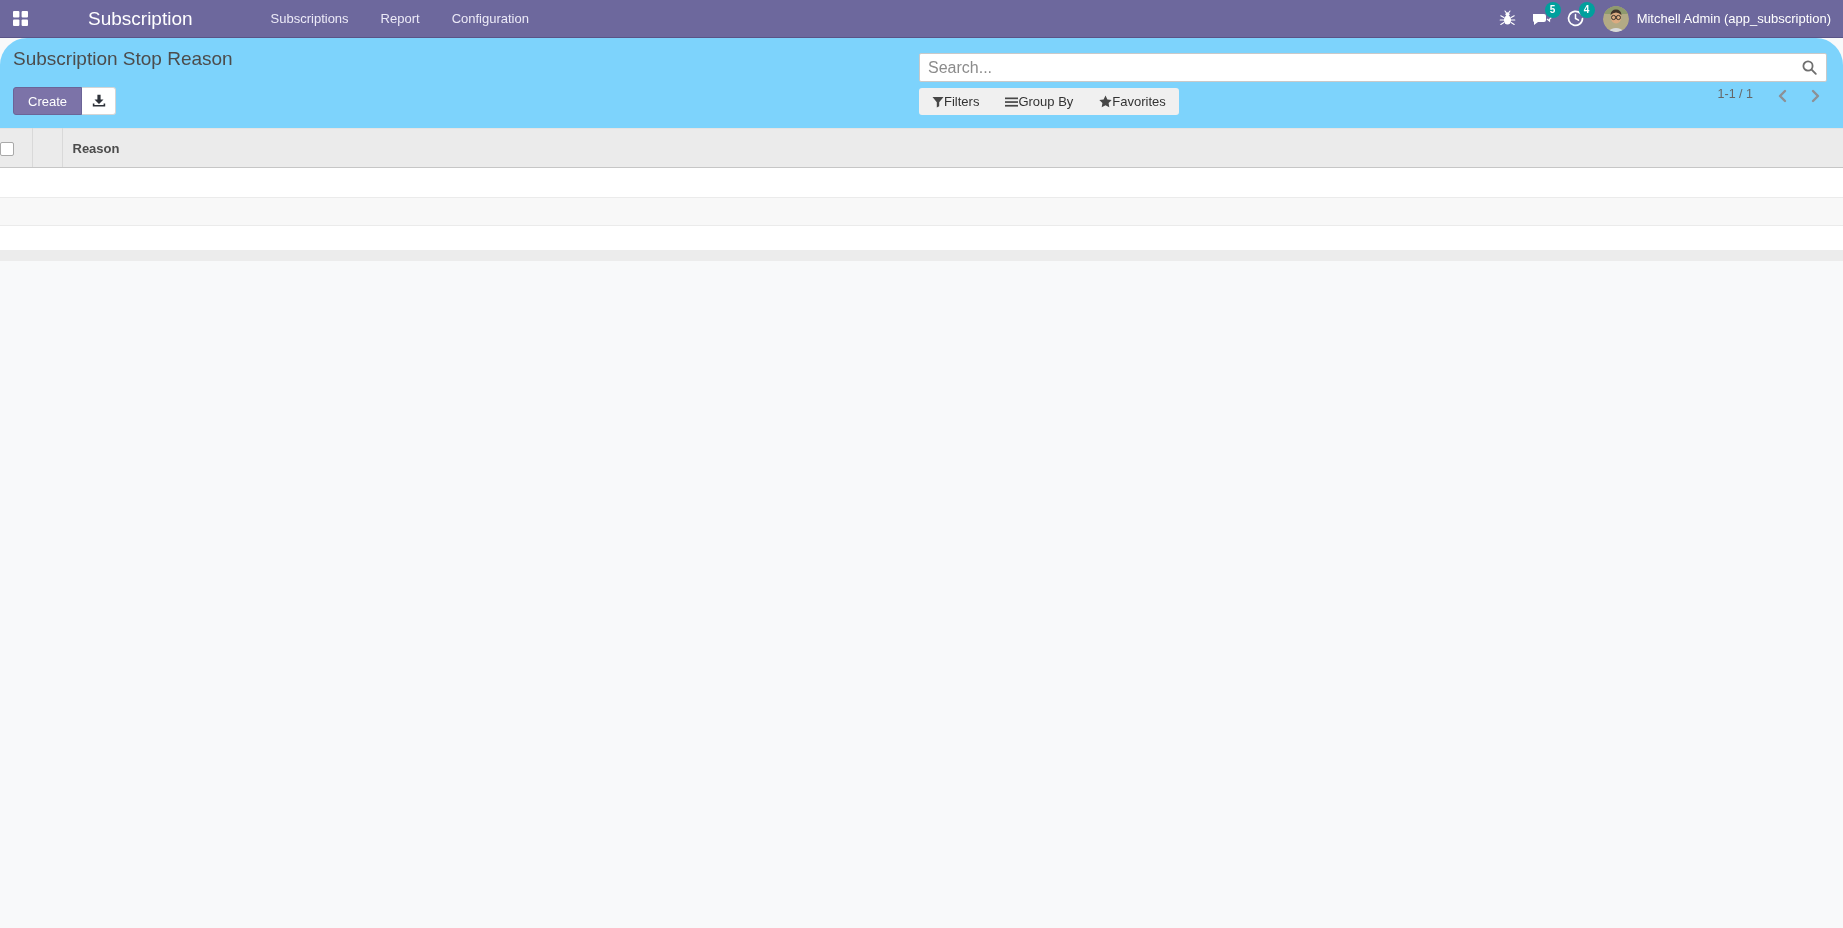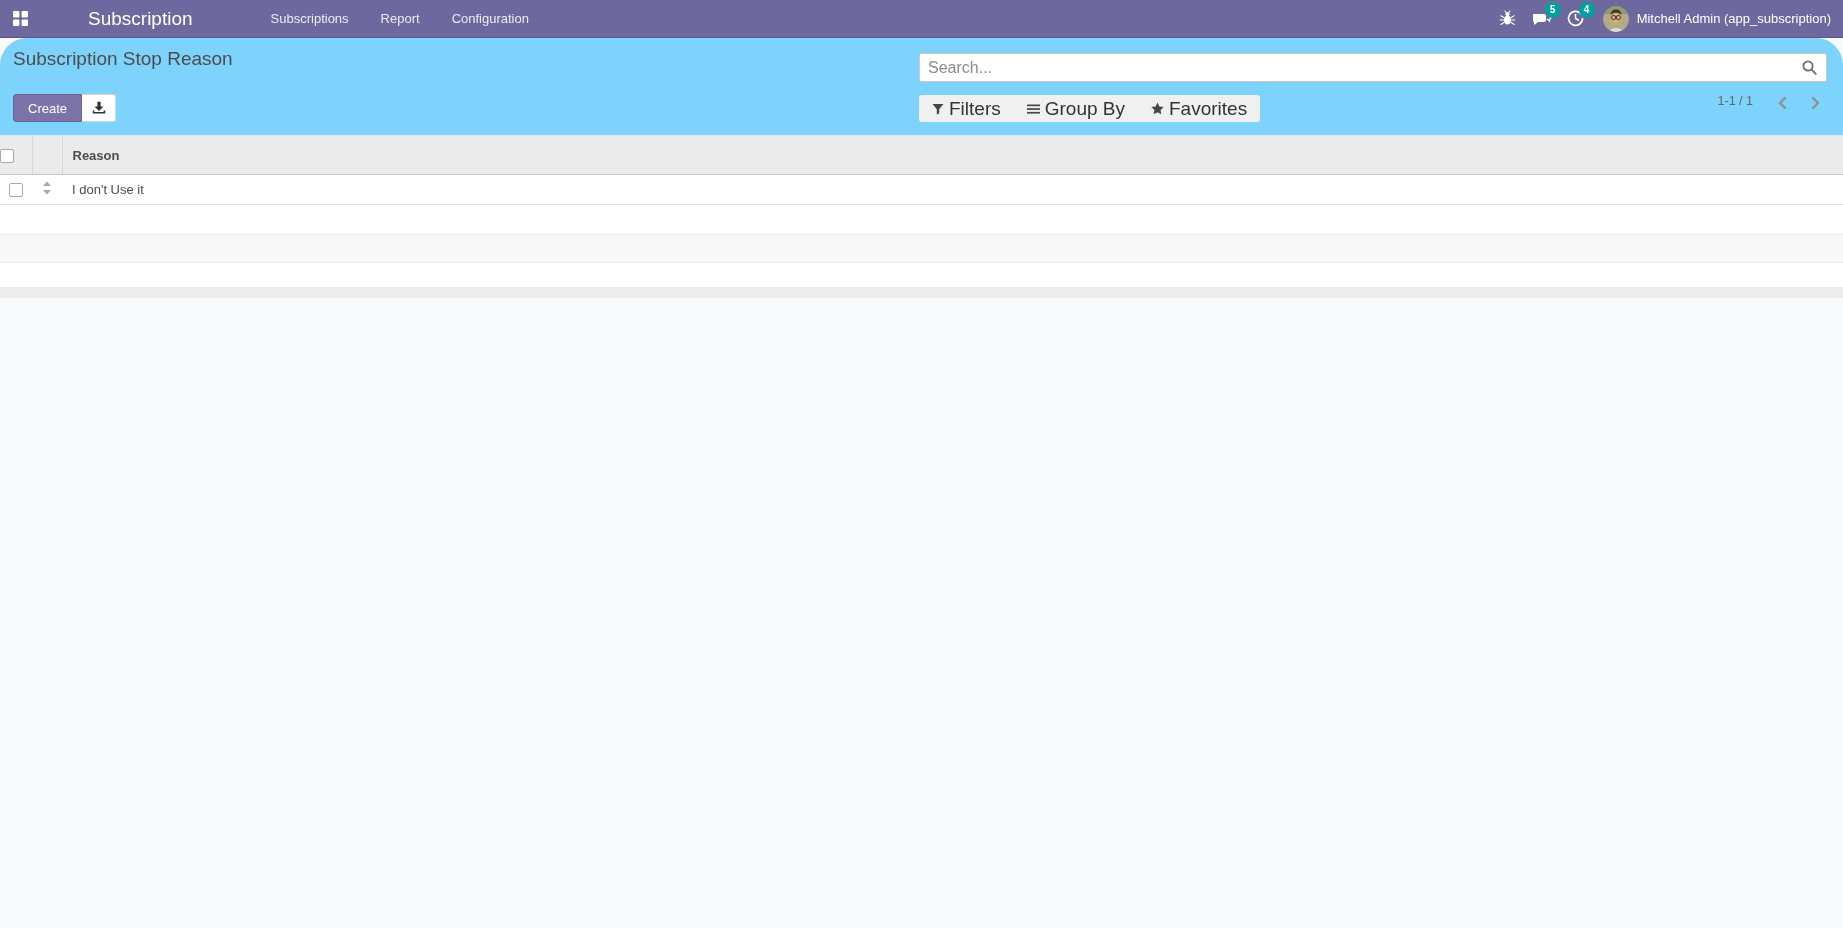--- a/index.html
+++ b/index.html
@@ -74,21 +74,21 @@
     width: 100%; height: 29px;
     border: 1px solid #c9c9c9; border-radius: 2px;
     padding: 0 32px 0 8px; font-size: 16px;
     font-family: "Liberation Sans", sans-serif;
     color: #4c4c4c; outline: none;
   }
   .searchbox input::placeholder { color: #8b8b8b; }
   .search-glyph {
     position: absolute; right: 9px; top: 6px; cursor: pointer;
   }
-  .cp-row2 { margin-top: 12px; align-items: flex-start; }
+  .cp-row2 { margin-top: 5px; align-items: flex-start; }
   .btn-group { display: flex; }
   .btn-create {
     height: 28px; padding: 0 14px;
     background: #7c73a8; border: 1px solid #6b6497;
     border-radius: 3px 0 0 3px;
     color: #fff; font-size: 13px; font-family: "Liberation Sans", sans-serif;
     cursor: pointer;
   }
   .btn-export {
     height: 28px; width: 34px;
@@ -98,22 +98,22 @@
     cursor: pointer;
   }
   .rh2 { display: flex; align-items: flex-start; }
   .filter-bar {
     margin-top: 1px;
     background: #f0f0f0; border-radius: 3px;
     height: 27px; padding: 0 13px;
     display: flex; align-items: center; gap: 26px;
   }
   .filter-btn {
-    display: flex; align-items: center; gap: 5px;
-    font-size: 19px; color: #333; cursor: pointer; white-space: nowrap;
+    display: flex; align-items: center; 
+    font-size: 13px; color: #333; cursor: pointer; white-space: nowrap;
   }
   .pager {
     margin-left: auto; display: flex; align-items: flex-start;
     height: 28px; gap: 10px;
   }
   .pager-value { font-size: 12.5px; color: #666; margin-right: 8px; white-space: nowrap; }
   .pager-arrow { cursor: pointer; padding: 2px 6px; display: flex; align-items: center; }
 
   
   .list-table {
@@ -298,34 +298,20 @@
     <thead>
       <tr>
         <th class="cell-center sep">
           <span class="checkbox"></span>
         </th>
         <th class="sep"></th>
         <th class="th-reason">Reason</th>
       </tr>
     </thead>
     <tbody>
-      <tr class="row-data">
-        <td class="cell-center">
-          <span class="checkbox"></span>
-        </td>
-        <td class="cell-center">
-          <span class="handle">
-            <svg width="10" height="14" viewBox="0 0 10 14">
-              <polygon points="5,0.5 9,5 1,5" fill="#a5abb2"></polygon>
-              <polygon points="1,9 9,9 5,13.5" fill="#a5abb2"></polygon>
-            </svg>
-          </span>
-        </td>
-        <td class="reason-cell">I don't Use it</td>
-      </tr>
       <tr class="row-empty1">
           <td colspan="3"></td>
         </tr>
       <tr class="row-empty2">
           <td colspan="3"></td>
         </tr>
       <tr class="row-empty3">
           <td colspan="3"></td>
         </tr>
     </tbody>

